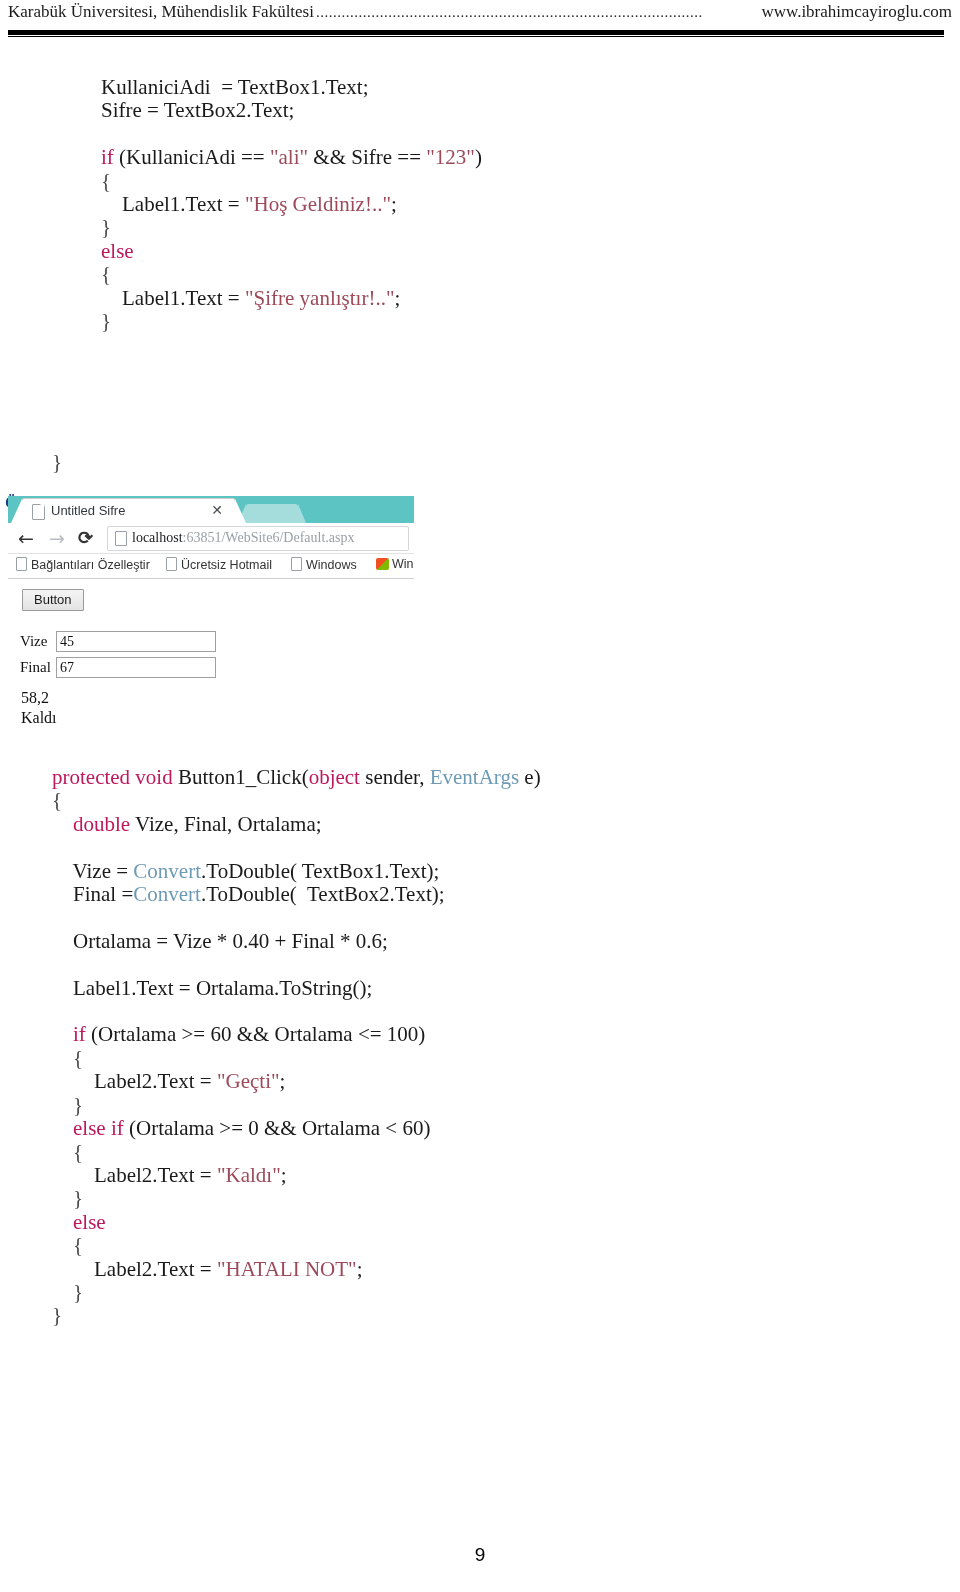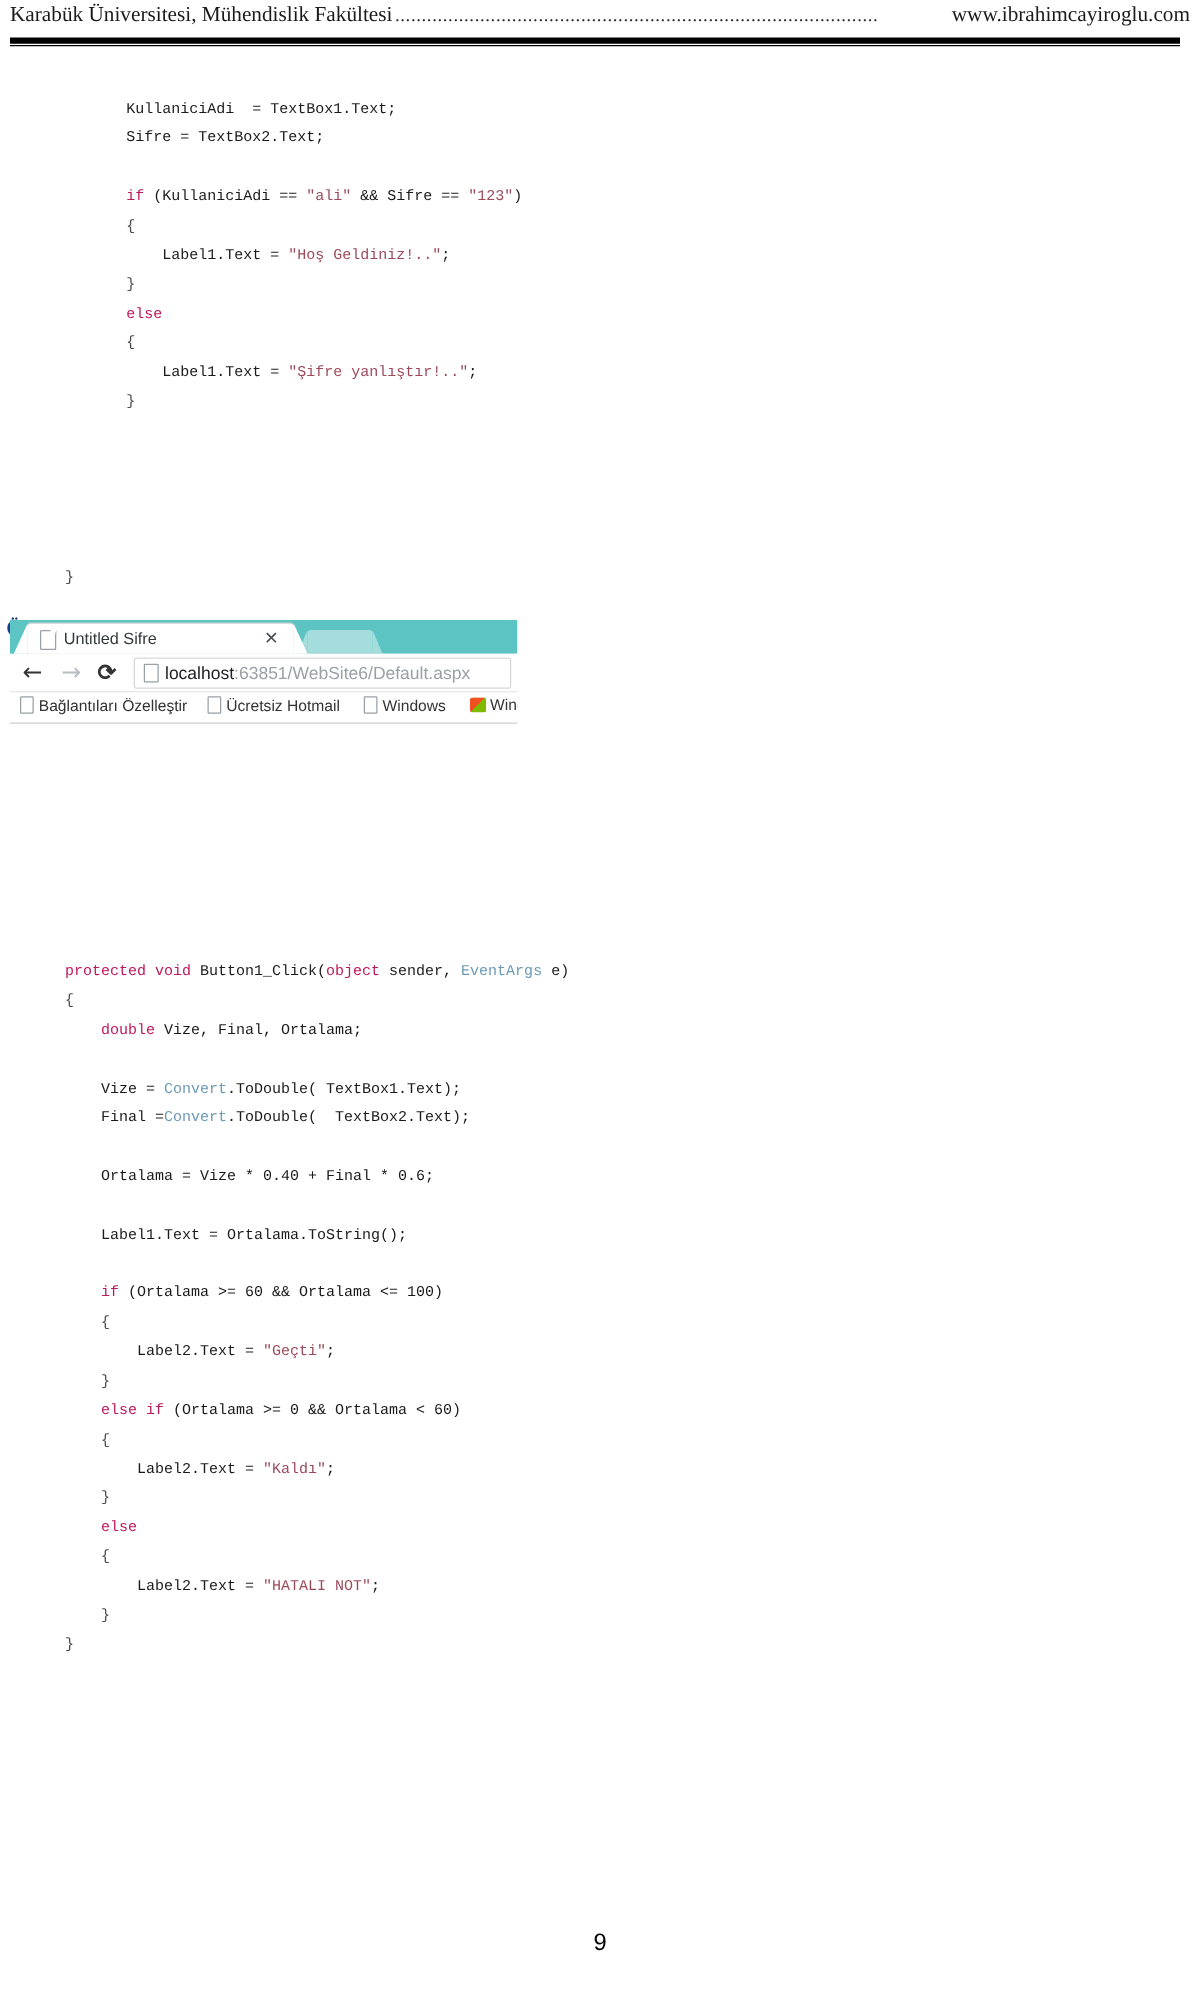--- a/index.html
+++ b/index.html
@@ -55,22 +55,22 @@
     position: absolute;
     left: 8px; top: 36px;
     width: 936px;
     height: 1px;
     background: #000000;
   }
 
   
   .code-block {
     position: absolute;
-    font-family: Liberation Mono, monospace;
-    font-size: 12px;
+    font-family: Liberation Serif, serif;
+    font-size: 21px;
     line-height: 23.4px;
     color: #1a1a1a;
     white-space: pre;
   }
   #code-block-1 { left: 101px; top: 76px; }
   #code-block-2 { left: 52px; top: 766px; }
 
   .code-line { white-space: pre; min-height: 23.4px; }
   .kw  { color: #be185d; }
   .typ { color: #6d9ab5; }
@@ -228,21 +228,21 @@
     position: absolute;
     left: 7px; top: 4px;
     width: 10px; height: 13px;
     border: 1px solid #9aa0a6;
     background: #fff;
     border-radius: 1px;
   }
   .url-text {
     position: absolute;
     left: 24px; top: 3px;
-    font-family: Liberation Sans, sans-serif;
+    font-family: Liberation Serif, serif;
     font-size: 14px;
     white-space: nowrap;
     color: #9aa0a6;
   }
   .url-host { color: #202124; }
 
   .bookmarks {
     position: absolute;
     left: 0; top: 58px;
     width: 406px; height: 24px;
@@ -388,17 +388,32 @@
     </div>
   </div>
 
   <div class="bookmarks">
     <div class="bm" id="bm-0"><span class="bm-icon"></span><span>Bağlantıları Özelleştir</span></div>
     <div class="bm" id="bm-1"><span class="bm-icon"></span><span>Ücretsiz Hotmail</span></div>
     <div class="bm" id="bm-2"><span class="bm-icon"></span><span>Windows</span></div>
     <div class="bm" id="bm-3"><span class="win-flag"></span><span>Wind</span></div>
   </div>
 
+  <div class="page-body">
+    <div class="btn-control">Button</div>
+
+    <div class="field-row" id="field-row-0">
+      <span class="field-label">Vize</span>
+      <input class="field-input" type="text" value="45" style="">
+    </div>
+    <div class="field-row" id="field-row-1">
+      <span class="field-label">Final</span>
+      <input class="field-input" type="text" value="67" style="">
+    </div>
+
+    <div class="result-line" id="result-0">58,2</div>
+    <div class="result-line" id="result-1">Kaldı</div>
+  </div>
 </div>
 
 <div class="code-block" id="code-block-2"><div class="code-line"><span class="kw">protected void</span><span> Button1_Click(</span><span class="kw">object</span><span> sender, </span><span class="typ">EventArgs</span><span> e)</span></div><div class="code-line"><span class="brc">{</span></div><div class="code-line"><span>    </span><span class="kw">double</span><span> Vize, Final, Ortalama;</span></div><div class="code-line">&nbsp;</div><div class="code-line"><span>    Vize = </span><span class="typ">Convert</span><span>.ToDouble( TextBox1.Text);</span></div><div class="code-line"><span>    Final =</span><span class="typ">Convert</span><span>.ToDouble(  TextBox2.Text);</span></div><div class="code-line">&nbsp;</div><div class="code-line"><span>    Ortalama = Vize * 0.40 + Final * 0.6;</span></div><div class="code-line">&nbsp;</div><div class="code-line"><span>    Label1.Text = Ortalama.ToString();</span></div><div class="code-line">&nbsp;</div><div class="code-line"><span>    </span><span class="kw">if</span><span> (Ortalama &gt;= 60 &amp;&amp; Ortalama &lt;= 100)</span></div><div class="code-line"><span class="brc">    {</span></div><div class="code-line"><span>        Label2.Text = </span><span class="str">"Geçti"</span><span>;</span></div><div class="code-line"><span class="brc">    }</span></div><div class="code-line"><span>    </span><span class="kw">else if</span><span> (Ortalama &gt;= 0 &amp;&amp; Ortalama &lt; 60)</span></div><div class="code-line"><span class="brc">    {</span></div><div class="code-line"><span>        Label2.Text = </span><span class="str">"Kaldı"</span><span>;</span></div><div class="code-line"><span class="brc">    }</span></div><div class="code-line"><span>    </span><span class="kw">else</span></div><div class="code-line"><span class="brc">    {</span></div><div class="code-line"><span>        Label2.Text = </span><span class="str">"HATALI NOT"</span><span>;</span></div><div class="code-line"><span class="brc">    }</span></div><div class="code-line"><span class="brc">}</span></div></div>
 
 <div class="page-number">9</div>
 
 </body></html>

